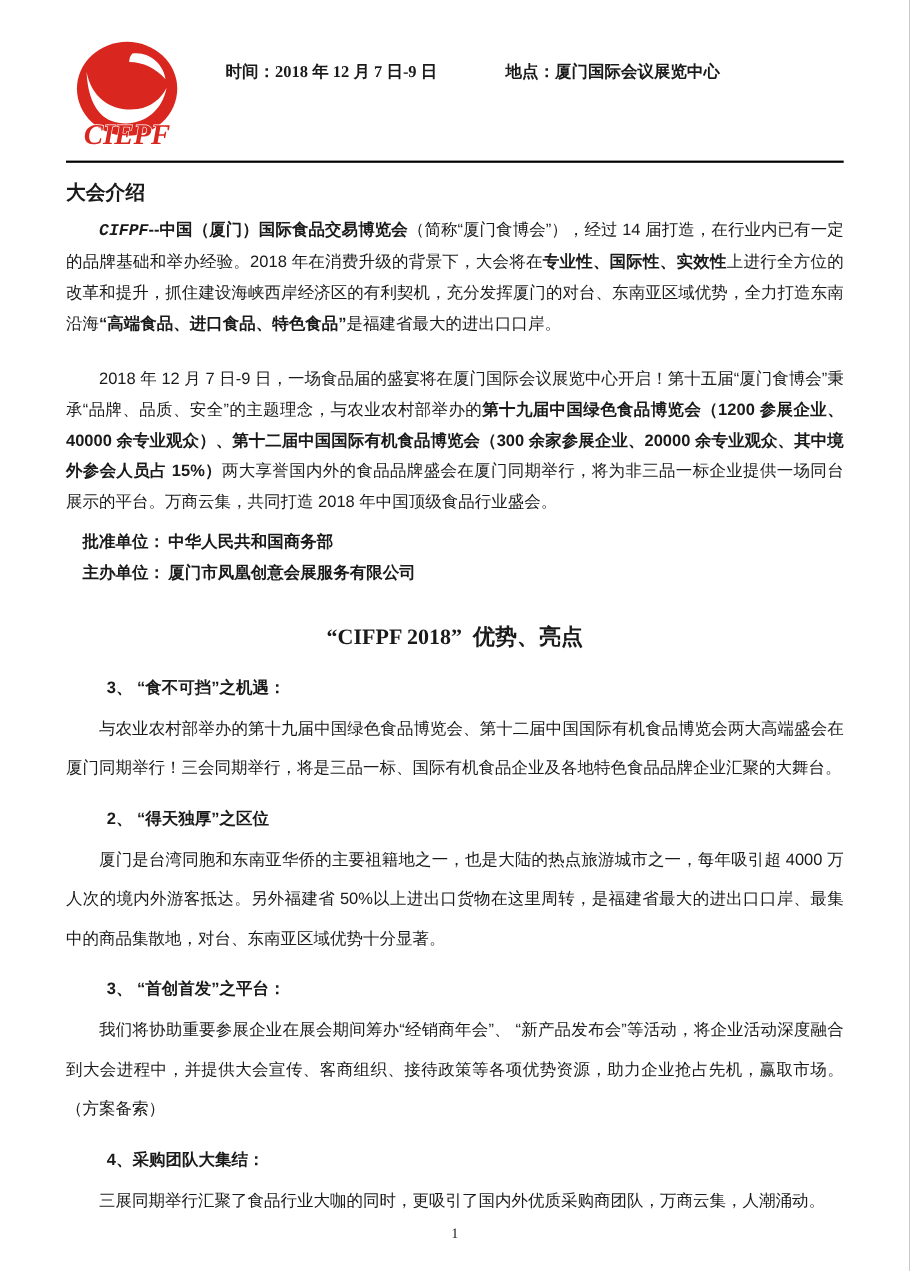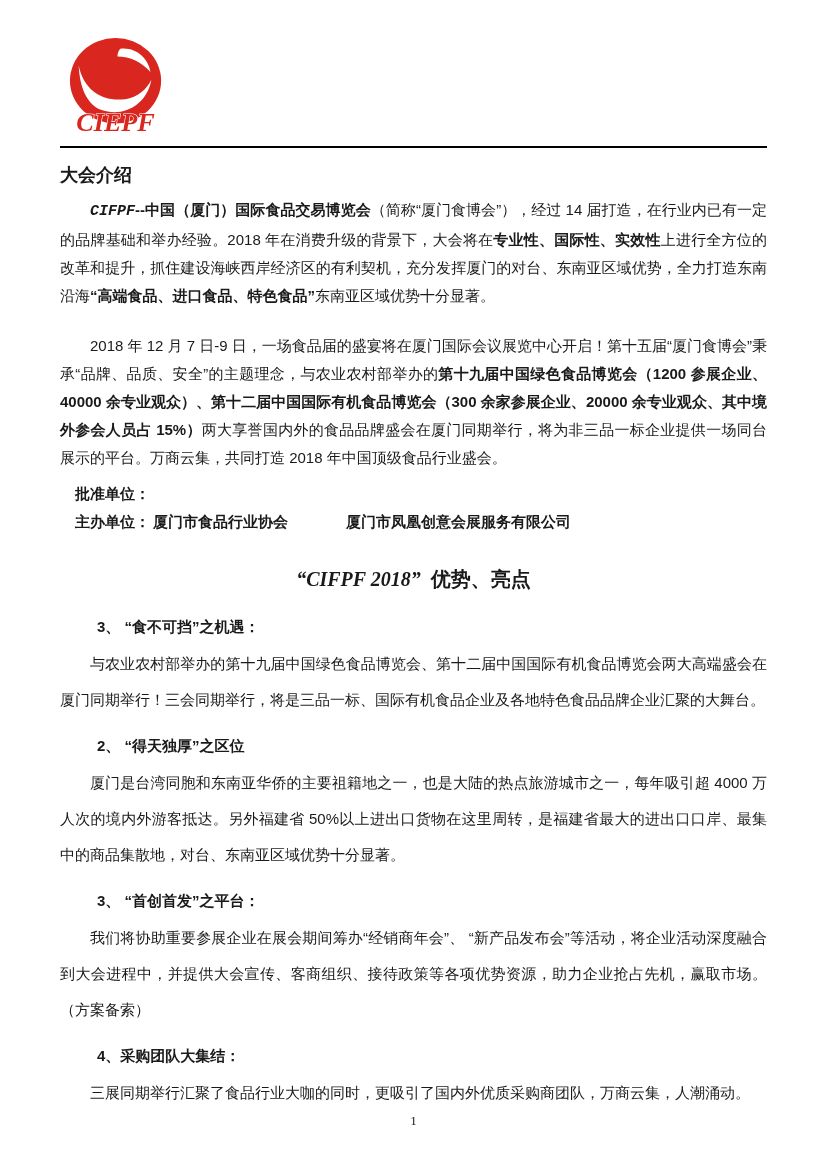--- a/index.html
+++ b/index.html
@@ -65,21 +65,21 @@
   .org-row{display:flex;line-height:28px;margin-left:15px;}
   .org-row .lab{width:78px;flex:0 0 auto;}
   .org-row .v1{width:193px;flex:0 0 auto;}
   
   .hl-h{
     text-align:center;
     font-size:20px;
     font-weight:bold;
     margin:30px 0 0 0;
   }
-  .hl-h .en{font-style:italic;font-family:"Liberation Serif","DejaVu Serif",serif;margin-right:10px;}
+  .hl-h .en{font-family:"Liberation Serif","DejaVu Serif",serif;margin-right:10px;}
   .hl-item-title{
     margin:13px 0 0 0;
     padding-left:37px;
     font-size:15px;
     font-weight:bold;
     line-height:30px;
   }
   .hl-item-title.first{margin-top:19px;}
   .hl-body{
     margin:4px 0 0 0;
@@ -105,38 +105,42 @@
   <div class="hdr">
     <div class="logo">
       <svg viewBox="0 0 100 107" width="97" height="104">
         <ellipse cx="49" cy="46" rx="47" ry="44" fill="#d9261f"></ellipse>
         <path d="M54,13 C70,11 83,23 85,37 C76,27 64,21 51,21 C51,18 52,15 54,13 Z" fill="#ffffff"></path>
         <path d="M11,30 C16,56 36,68 59,65 C72,63 81,55 86,45 C81,72 56,84 34,76 C19,70 12,52 11,30 Z" fill="#ffffff"></path>
         <text x="49" y="98" text-anchor="middle" font-size="27" font-weight="bold" font-style="italic" font-family="Liberation Serif, DejaVu Serif, serif" fill="#d9261f" stroke="#ffffff" stroke-width="1.2" paint-order="stroke">CIEPF</text>
       </svg>
     </div>
     <div class="hdr-text">
+      <div class="doc-sub">
+        <span><span class="b">时间：</span><span class="num b">2018 年 12 月 7 日-9 日</span></span>
+        <span><span class="b">地点：</span><span class="b">厦门国际会议展览中心</span></span>
+      </div>
     </div>
   </div>
   <hr class="hdr-rule">
 
   <div class="content">
 
     <h2 class="sec-h">大会介绍</h2>
-    <p class="para"><span class="b i">CIFPF</span><span class="b">--中国（厦门）国际食品交易博览会</span><span>（简称“厦门食博会”），经过 14 届打造，在行业内已有一定的品牌基础和举办经验。2018 年在消费升级的背景下，大会将在</span><span class="b">专业性、国际性、实效性</span><span>上进行全方位的改革和提升，抓住建设海峡西岸经济区的有利契机，充分发挥厦门的对台、东南亚区域优势，全力打造东南沿海</span><span class="b">“高端食品、进口食品、特色食品”</span><span>东南亚区域优势十分显著。</span></p>
+    <p class="para"><span class="b i">CIFPF</span><span class="b">--中国（厦门）国际食品交易博览会</span><span>（简称“厦门食博会”），经过 14 届打造，在行业内已有一定的品牌基础和举办经验。2018 年在消费升级的背景下，大会将在</span><span class="b">专业性、国际性、实效性</span><span>上进行全方位的改革和提升，抓住建设海峡西岸经济区的有利契机，充分发挥厦门的对台、东南亚区域优势，全力打造东南沿海</span><span class="b">“高端食品、进口食品、特色食品”</span><span>是福建省最大的进出口口岸。</span></p>
     <p class="para" style="margin-top:22px"><span>2018 年 12 月 7 日-9 日，一场食品届的盛宴将在厦门国际会议展览中心开启！第十五届“厦门食博会”秉承“品牌、品质、安全”的主题理念，与农业农村部举办的</span><span class="b">第十九届中国绿色食品博览会（1200 参展企业、40000 余专业观众）、第十二届中国国际有机食品博览会（300 余家参展企业、20000 余专业观众、其中境外参会人员占 15%）</span><span>两大享誉国内外的食品品牌盛会在厦门同期举行，将为非三品一标企业提供一场同台展示的平台。万商云集，共同打造 2018 年中国顶级食品行业盛会。</span></p>
 
     <div class="org">
       <div class="org-row">
         <span class="lab">批准单位：</span>
+        <span class="v1">中华人民共和国商务部</span>
         <span></span>
       </div>
       <div class="org-row">
         <span class="lab">主办单位：</span>
-        <span class="v1">厦门市食品行业协会</span>
         <span>厦门市凤凰创意会展服务有限公司</span>
       </div>
     </div>
 
     <h2 class="hl-h">
       <span class="en">“CIFPF 2018”</span><span>优势、亮点</span>
     </h2>
 
     <h3 class="hl-item-title first">3、 “食不可挡”之机遇：</h3>
     <p class="hl-body">与农业农村部举办的第十九届中国绿色食品博览会、第十二届中国国际有机食品博览会两大高端盛会在厦门同期举行！三会同期举行，将是三品一标、国际有机食品企业及各地特色食品品牌企业汇聚的大舞台。</p>

